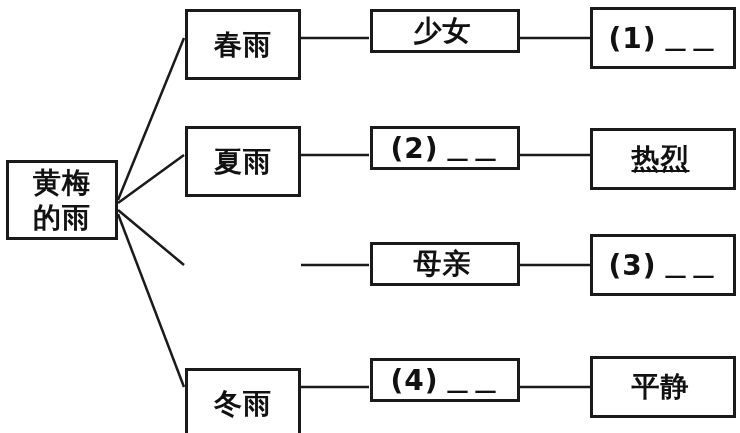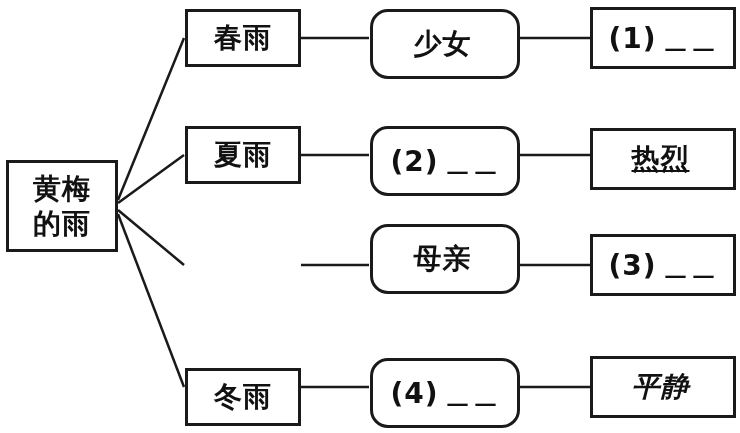--- a/index.html
+++ b/index.html
@@ -24,34 +24,34 @@
     border: 3px solid #1a1a1a;
     background: #ffffff;
     display: flex;
     align-items: center;
     justify-content: center;
     font-size: 28px;
     letter-spacing: 1px;
   }
   .root {
     left: 6px; top: 160px;
-    width: 112px; height: 92px;
+    width: 112px; height: 80px;
     text-align: center;
     line-height: 1.25;
     white-space: pre-line;
     font-size: 28px;
   }
-  .season { left: 185px; width: 116px; height: 58px; }
-  .mid    { left: 370px; width: 150px; height: 70px; border-radius: 18px; }
+  .season { left: 185px; width: 116px; height: 71px; }
+  .mid    { left: 370px; width: 150px; height: 44px; }
   .right  { left: 590px; width: 146px; height: 62px; }
 
   .season.r1 { top: 9px; }   .mid.r1 { top: 9px; }   .right.r1 { top: 7px; }
   .season.r2 { top: 126px; justify-content: center; } .mid.r2 { top: 126px; } .right.r2 { top: 128px; text-decoration: underline; }
-  .season.r3 { top: 236px; } .mid.r3 { top: 224px; } .right.r3 { top: 234px; }
-  .season.r4 { top: 368px; } .mid.r4 { top: 358px; } .right.r4 { top: 356px; font-style: italic; }
+  .season.r3 { top: 236px; } .mid.r3 { top: 242px; } .right.r3 { top: 234px; }
+  .season.r4 { top: 368px; } .mid.r4 { top: 358px; } .right.r4 { top: 356px; }
 
   .blank { margin-left: 5px; letter-spacing: 0; }
 </style>
 </head>
 <body>
 
 <div class="canvas">
 
   <svg class="wires" viewBox="0 0 740 433" xmlns="http://www.w3.org/2000/svg">
 

